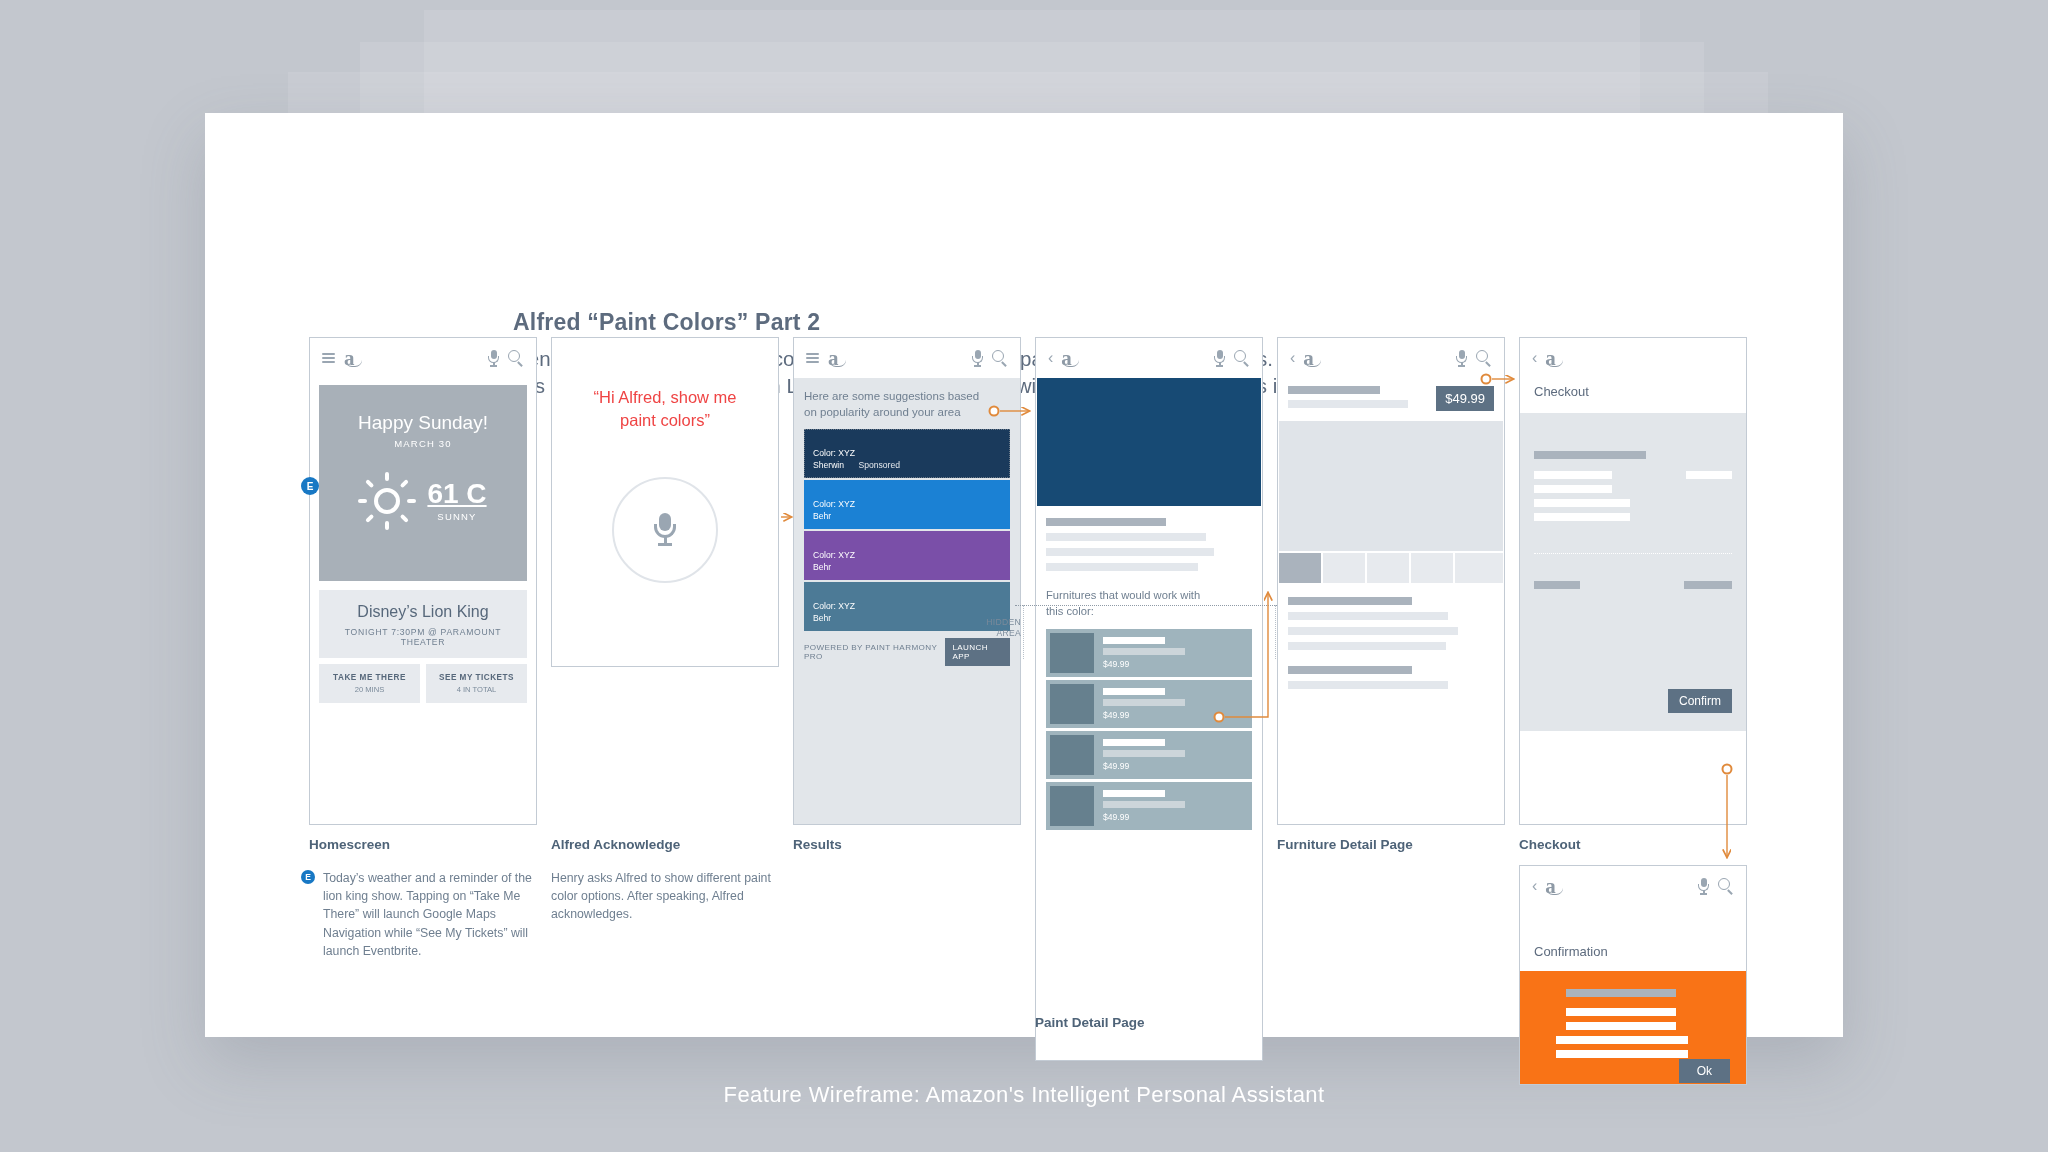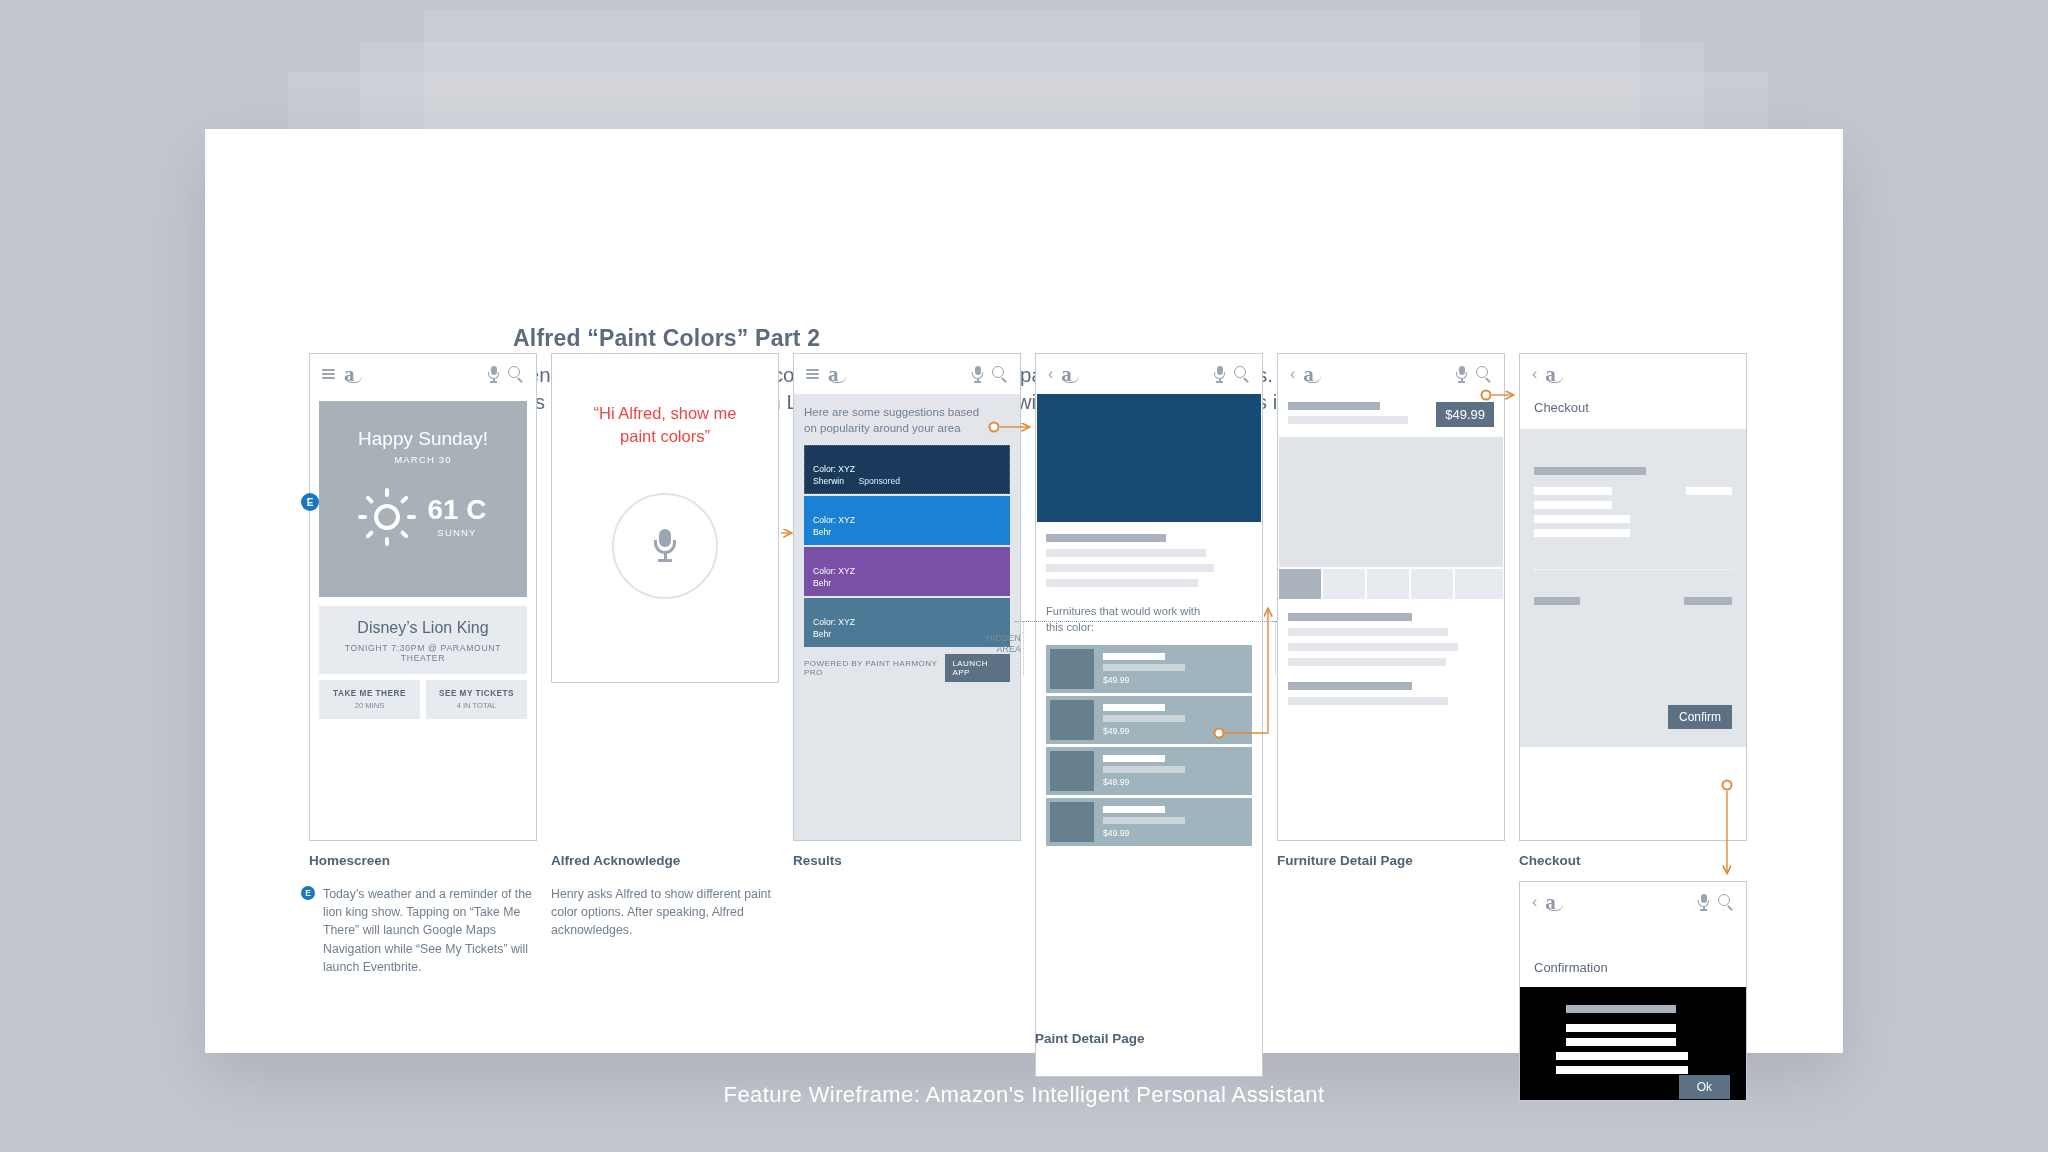--- a/index.html
+++ b/index.html
@@ -11,21 +11,21 @@
   }
   .stage { position: relative; width: 2048px; height: 1152px; }
 
   
   .layer { position: absolute; background: rgba(255,255,255,0.10); }
   .layer.l1 { left: 424px; top: 10px;  width: 1216px; height: 120px; }
   .layer.l2 { left: 360px; top: 42px;  width: 1344px; height: 110px; }
   .layer.l3 { left: 288px; top: 72px;  width: 1480px; height: 110px; }
 
   .card {
-    position: absolute; left: 205px; top: 129px;
+    position: absolute; left: 205px; top: 113px;
     width: 1638px; height: 924px;
     background: #ffffff;
     box-shadow: 0 26px 60px rgba(90,100,115,0.22);
   }
 
   .footer-bar {
     position: absolute; left: 0; top: 1037px;
     width: 2048px; height: 115px;
     display: flex; align-items: center; justify-content: center;
   }
@@ -80,21 +80,21 @@
   .srch .h { position:absolute; left:10px; top:10.5px; width:6px; height:1.6px; background:#9aa6b2; transform:rotate(45deg); transform-origin:left center;}
 
   
   .weather { margin:7px 9px 0 9px; background:#a8b0b8; height:196px; position:relative; color:#fff; }
   .w-hi { text-align:center; padding-top:27px; font-size:19px; font-weight:300;}
   .w-date { text-align:center; font-size:9.5px; letter-spacing:1.2px; margin-top:4px;}
   .w-row { display:flex; align-items:center; justify-content:center; gap:12px; margin-top:24px;}
   .sun { width:56px; height:56px; position:relative; }
   .sun .core { position:absolute; left:15px; top:15px; width:26px; height:26px; border:4px solid #fff; border-radius:50%;}
   .sun i { position:absolute; left:26px; top:-1px; width:4px; height:9px; background:#fff; border-radius:2px; transform-origin:2px 29px;}
-  .w-temp { font-size:28px; font-weight:bold; line-height:28px;}
+  .w-temp { font-size:28px; font-weight:bold; line-height:28px;text-decoration:underline;}
   .w-sunny { font-size:9.5px; letter-spacing:1.2px; text-align:center; margin-top:3px;}
   .evt { margin:9px 9px 0 9px; background:#e7eaee; padding:13px 8px 11px; text-align:center;}
   .evt-t { font-size:16px; color:#57687b;}
   .evt-s { font-size:8.6px; color:#6f7f90; letter-spacing:.7px; margin-top:6px;}
   .evt-btns { display:flex; gap:6px; margin:6px 9px 0 9px; }
   .evt-btn { flex:1; background:#e7eaee; text-align:center; padding:9px 2px;}
   .evt-btn b { display:block; font-size:8.2px; color:#57687b; letter-spacing:.5px; font-weight:bold;}
   .evt-btn s { display:block; text-decoration:none; font-size:7.6px; color:#7a8a9a; margin-top:3px;}
 
   
@@ -458,21 +458,21 @@
             <span class="arc"></span>
             <span class="stem"></span>
             <span class="base"></span>
           </div>
         <div class="srch">
             <span class="c"></span>
             <span class="h"></span>
           </div>
       </div>
       <div style="padding:6px 14px 12px; font-size:13px; color:#5d6b7e;margin-top:32px;">Confirmation</div>
-      <div style="background:#000000; height:122px; padding:18px 14px 0; position:relative;">
+      <div style="background:#f97316; height:122px; padding:18px 14px 0; position:relative;">
         <div class="bar dk" style="width:110px; margin-left:32px;"></div>
         <div class="bar wt" style="width:110px; margin-left:32px; margin-top:11px;"></div>
         <div class="bar wt" style="width:110px; margin-left:32px; margin-top:6px;"></div>
         <div class="bar wt" style="width:132px; margin-left:22px; margin-top:6px;"></div>
         <div class="bar wt" style="width:132px; margin-left:22px; margin-top:6px;"></div>
         <div style="position:absolute; right:16px; bottom:10px;">
           <div class="pill" style="font-size:12px; padding:5px 18px;">Ok</div>
         </div>
       </div>
       <div style="padding:14px;">

